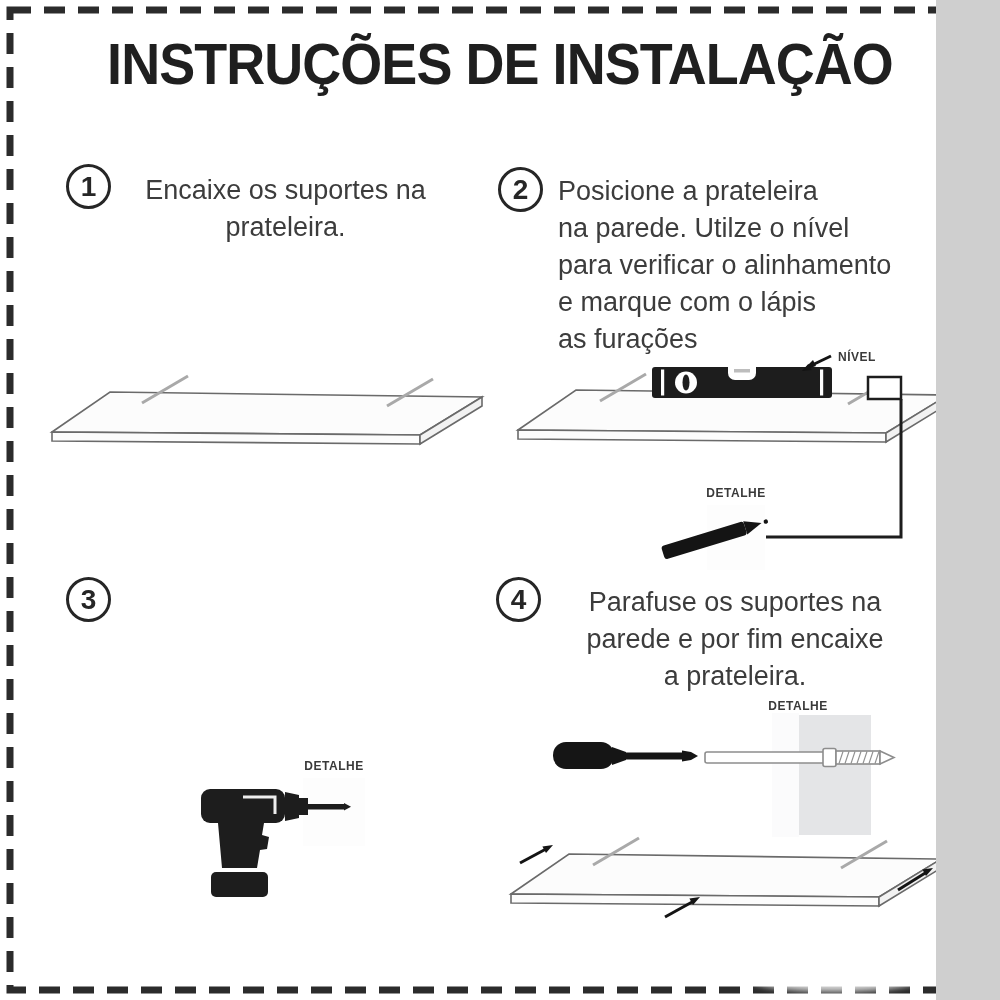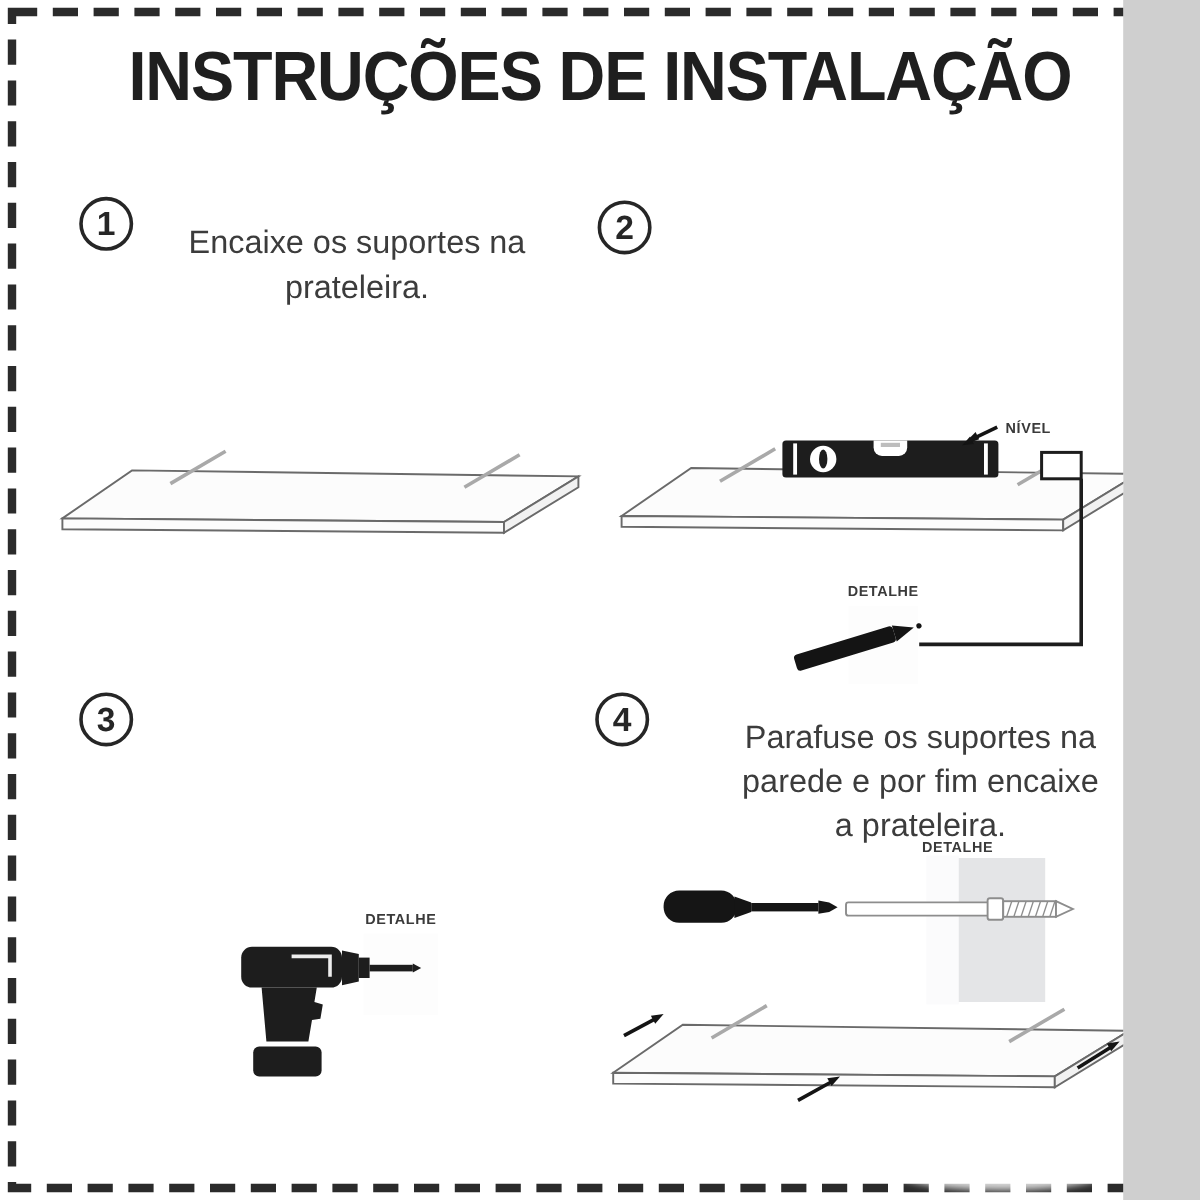--- a/index.html
+++ b/index.html
@@ -12,21 +12,21 @@
     position:absolute;top:30px;left:0;width:1000px;margin:0;text-align:center;
     font-size:58px;font-weight:bold;letter-spacing:-1px;color:#1f1f1f;
     transform:scaleX(.93);transform-origin:500px 50%;white-space:nowrap;
   }
   .circle{
     position:absolute;width:45px;height:45px;border:3.5px solid #262626;border-radius:50%;
     display:flex;align-items:center;justify-content:center;
     font-size:28px;font-weight:bold;color:#262626;box-sizing:border-box;
   }
   .step-text{
-    position:absolute;margin:12px;font-size:27px;line-height:37px;color:#3c3c3c;
+    position:absolute;margin:0;font-size:27px;line-height:37px;color:#3c3c3c;
     white-space:pre-line;
   }
   .center{text-align:center;}
   .fig{position:absolute;}
   .fig-label{
     font-family:"Liberation Sans","DejaVu Sans",sans-serif;
     font-size:12px;font-weight:bold;fill:#3a3a3a;letter-spacing:.5px;
   }
   .blob{
     position:absolute;left:745px;top:960px;width:180px;height:32px;border-radius:50%;
@@ -54,20 +54,25 @@
       <polygon points="10,62 378,65 378,74 10,71" fill="#fcfcfc" stroke="#6a6a6a" stroke-width="1.6"></polygon>
       <polygon points="378,65 440,27 440,36 378,74" fill="#f2f2f2" stroke="#6a6a6a" stroke-width="1.6"></polygon>
     </g>
     <g>
       <line x1="100" y1="33" x2="146" y2="6" stroke="#a9a9a9" stroke-width="3"></line>
       <line x1="345" y1="36" x2="391" y2="9" stroke="#a9a9a9" stroke-width="3"></line>
     </g>
   </svg>
 
   <div class="circle" style="left:498px;top:167px">2</div>
+  <p class="step-text" style="left:558px;top:173px;width:410px">Posicione a prateleira
+na parede. Utilze o nível
+para verificar o alinhamento
+e marque com o lápis
+as furações</p>
 
   <svg class="fig" style="left:500px;top:345px" width="470" height="235" viewBox="0 0 470 235">
     <g transform="translate(8,23)">
       <polygon points="10,62 68,22 440,27 378,65" fill="#fcfcfc" stroke="#6a6a6a" stroke-width="1.6"></polygon>
       <polygon points="10,62 378,65 378,74 10,71" fill="#fcfcfc" stroke="#6a6a6a" stroke-width="1.6"></polygon>
       <polygon points="378,65 440,27 440,36 378,74" fill="#f2f2f2" stroke="#6a6a6a" stroke-width="1.6"></polygon>
       <line x1="92" y1="33" x2="138" y2="6" stroke="#a9a9a9" stroke-width="3"></line>
       <line x1="340" y1="36" x2="386" y2="9" stroke="#a9a9a9" stroke-width="3"></line>
     </g>
     <g>
@@ -107,21 +112,21 @@
       <rect x="114" y="46" width="9" height="17"></rect>
       <rect x="123" y="52" width="36" height="5.5"></rect>
       <polygon points="159,51 166,54.7 159,58.5"></polygon>
       <path d="M33,71 L79,71 L77,83 L84,85 L82,97 L75,98 L72,116 L37,116 Z"></path>
       <rect x="26" y="120" width="57" height="25" rx="5"></rect>
       <polyline points="58,45 90,45 90,62" stroke="#ededed" stroke-width="3" fill="none"></polyline>
     </g>
   </svg>
 
   <div class="circle" style="left:496px;top:577px">4</div>
-  <p class="step-text center" style="left:550px;top:584px;width:410px">Parafuse os suportes na
+  <p class="step-text center" style="left:530px;top:584px;width:410px">Parafuse os suportes na
 parede e por fim encaixe
 a prateleira.</p>
 
   <svg class="fig" style="left:540px;top:696px" width="360" height="150" viewBox="0 0 360 150">
     <rect x="232" y="17" width="27" height="124" fill="#fbfbfc"></rect>
     <rect x="259" y="19" width="72" height="120" fill="#e4e5e7"></rect>
     <text x="258" y="14" text-anchor="middle" class="fig-label">DETALHE</text>
     <g fill="#151515">
       <rect x="13" y="46" width="61" height="27" rx="13"></rect>
       <polygon points="72,51 86,56 86,64 72,69"></polygon>

